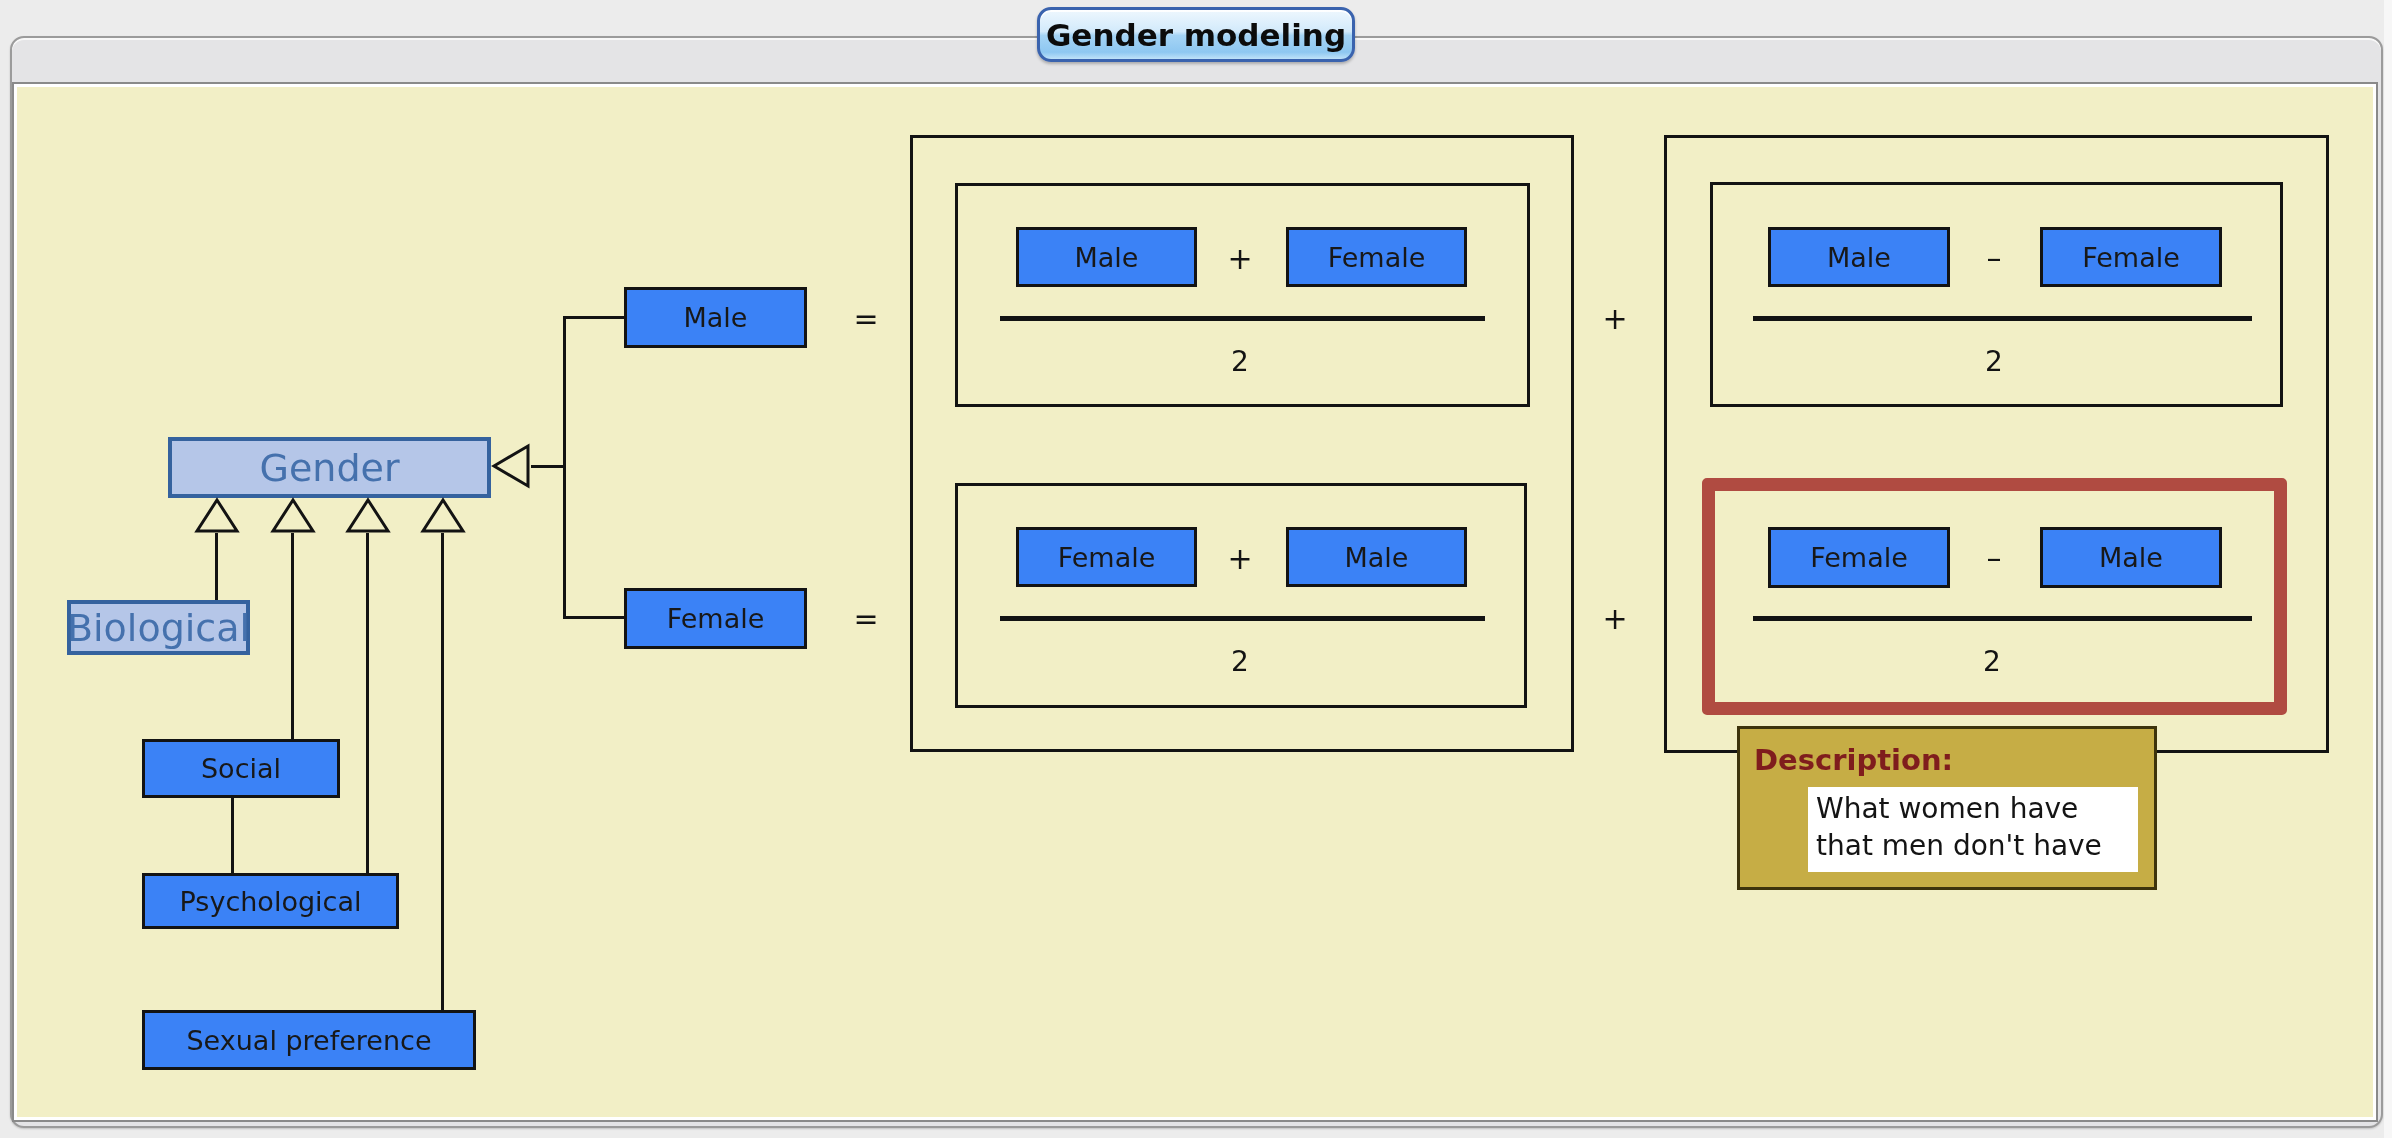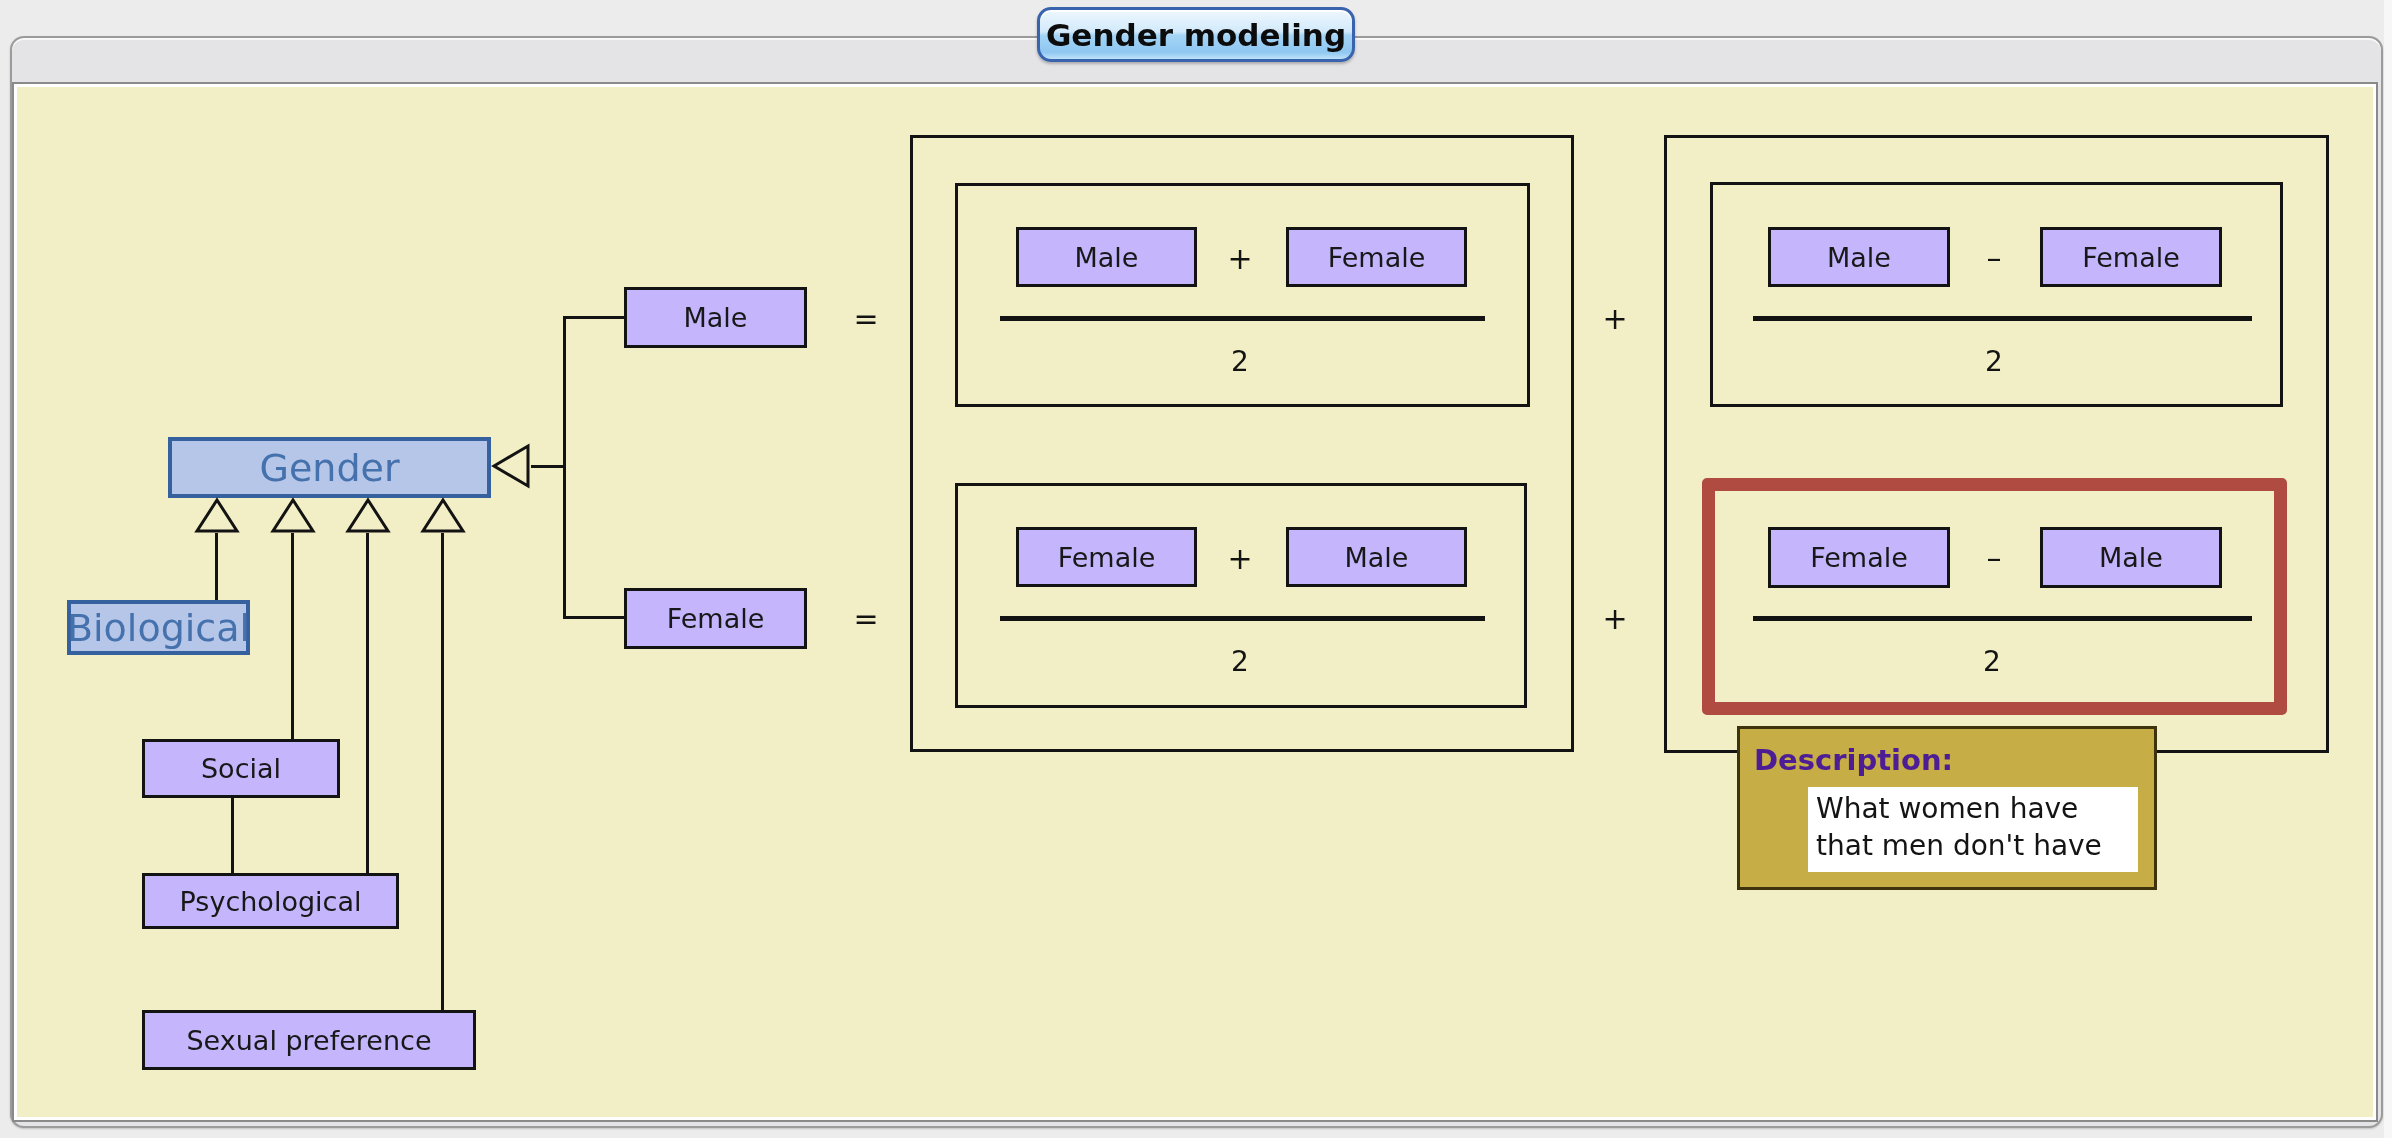--- a/index.html
+++ b/index.html
@@ -28,21 +28,21 @@
     left:1037px;top:7px;width:318px;height:55px;
     border:3px solid #3a63ae;border-radius:14px;
     background:linear-gradient(180deg,#eef7fe 0%,#d2eafb 44%,#a5d4f5 52%,#8ec7f1 86%,#bfe2f9 100%);
     box-shadow:inset 0 2px 0 rgba(255,255,255,.9), 0 2px 3px rgba(0,0,0,.25);
     display:flex;align-items:center;justify-content:center;
     font-size:31px;font-weight:700;color:#0c0c0c;z-index:9;
   }
 
   
   .node{
-    background:#c4b5fd;border:3px solid #131313;
+    background:#3b82f6;border:3px solid #131313;
     display:flex;align-items:center;justify-content:center;
     font-size:27px;color:#181818;z-index:4;
   }
   .node.blue{
     background:#b5c6e8;border:4px solid #35629e;color:#4571ad;font-size:38px;
   }
   .gbox{border:3px solid #131313;z-index:3}
   .fbox{border:3px solid #131313;z-index:3}
   .redbox{border:13px solid #b04b41;border-radius:5px;z-index:3}
   .line{background:#131313;z-index:3}
@@ -52,21 +52,21 @@
   }
   .den{transform:translate(-50%,-50%);font-size:28px;color:#131313;z-index:4}
   .tri{z-index:4;line-height:0}
 
   
   .note{
     left:1737px;top:726px;width:420px;height:164px;
     background:#c6ad45;border:3px solid #3d330c;z-index:6;
   }
   .note-title{
-    position:absolute;left:14px;top:14px;font-size:29px;font-weight:600;color:#4c1d95;
+    position:absolute;left:14px;top:14px;font-size:29px;font-weight:600;color:#7f1d1d;
   }
   .note-body{
     position:absolute;left:68px;top:58px;width:330px;height:85px;
     background:#ffffff;padding:3px 8px;box-sizing:border-box;
     font-size:28px;line-height:37px;color:#141414;white-space:nowrap;
   }
 </style>
 </head>
 <body>
 

